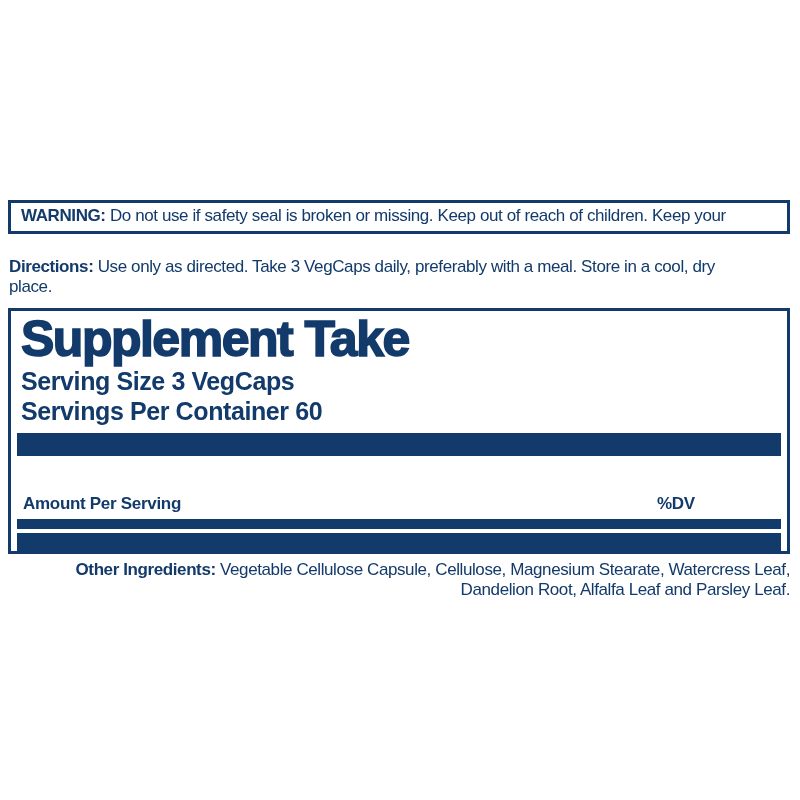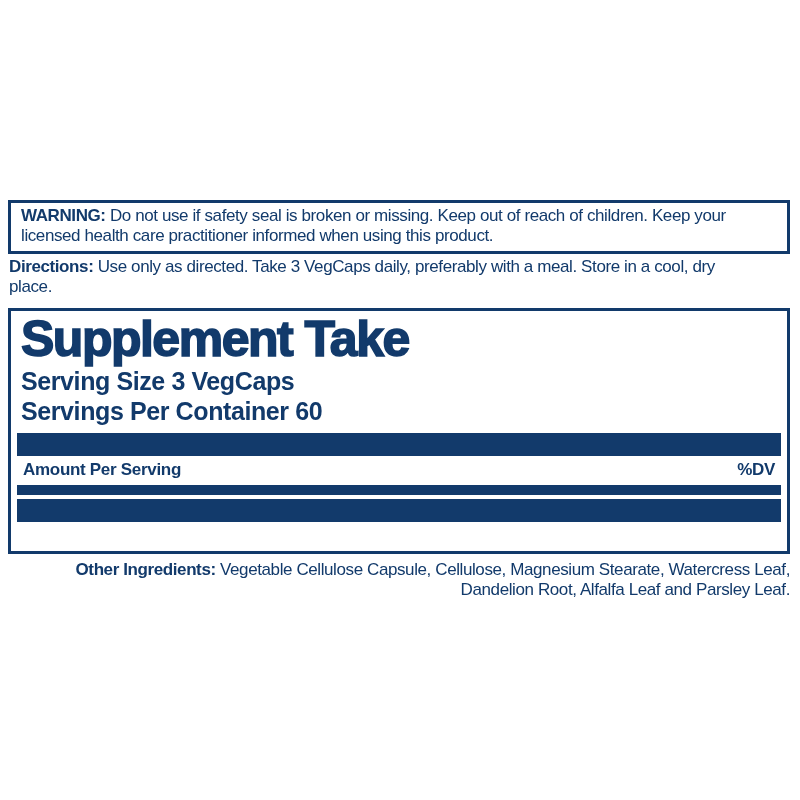--- a/index.html
+++ b/index.html
@@ -74,27 +74,28 @@
   .bar.mid-thin { margin-top: 2px; }
   .bar.bottom-thick { margin-top: 4px; }
 
   .facts-row {
     display: flex;
     align-items: baseline;
     padding: 0 6px;
   }
   .facts-row .col-name { flex: 1; }
   .facts-row .col-amount { width: 150px; text-align: right; }
-  .facts-row .col-dv { width: 118px; text-align: right; }
+  .facts-row .col-dv { width: 118px; }
 
   .facts-row.header {
     font-size: 17px;
     line-height: 27px;
     font-weight: bold;
     letter-spacing: -0.3px;
+    margin-top: 34px;
   }
   .facts-row.nutrient {
     font-size: 19px;
     line-height: 30px;
     letter-spacing: -0.4px;
   }
 
   
   .other-ingredients {
     position: absolute;
@@ -102,21 +103,20 @@
   }
 </style>
 </head>
 <body>
 
 <div class="sheet">
 
   <div class="warning-box">
     <p class="para"><strong>WARNING:</strong>
       <span>Do not use if safety seal is broken or missing. Keep out of reach of children. Keep your</span><br>
-      <span>licensed health care practitioner informed when using this product.</span>
     </p>
   </div>
 
   <p class="para directions"><strong>Directions:</strong>
     <span>Use only as directed. Take 3 VegCaps daily, preferably with a meal. Store in a cool, dry</span><br>
     <span>place.</span>
   </p>
 
   <div class="facts-box">
     <h1 class="facts-title">Supplement Take</h1>

